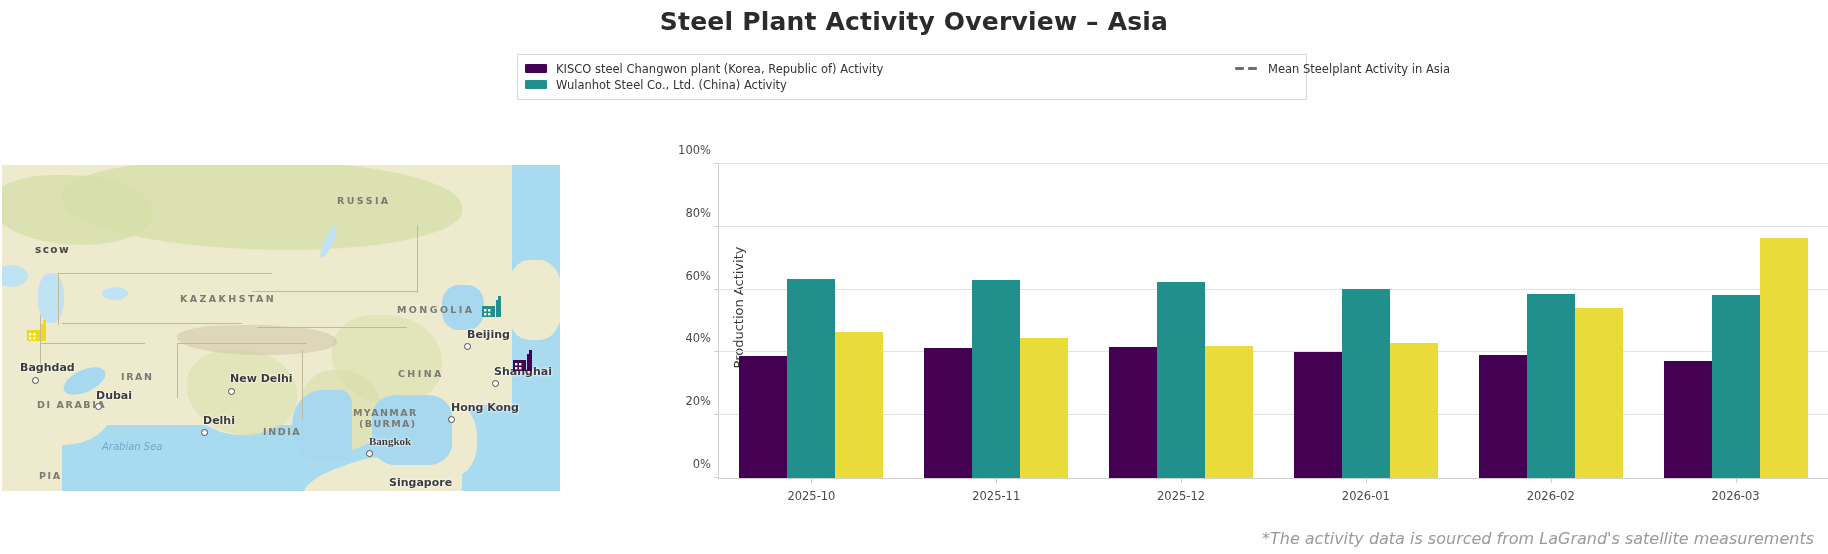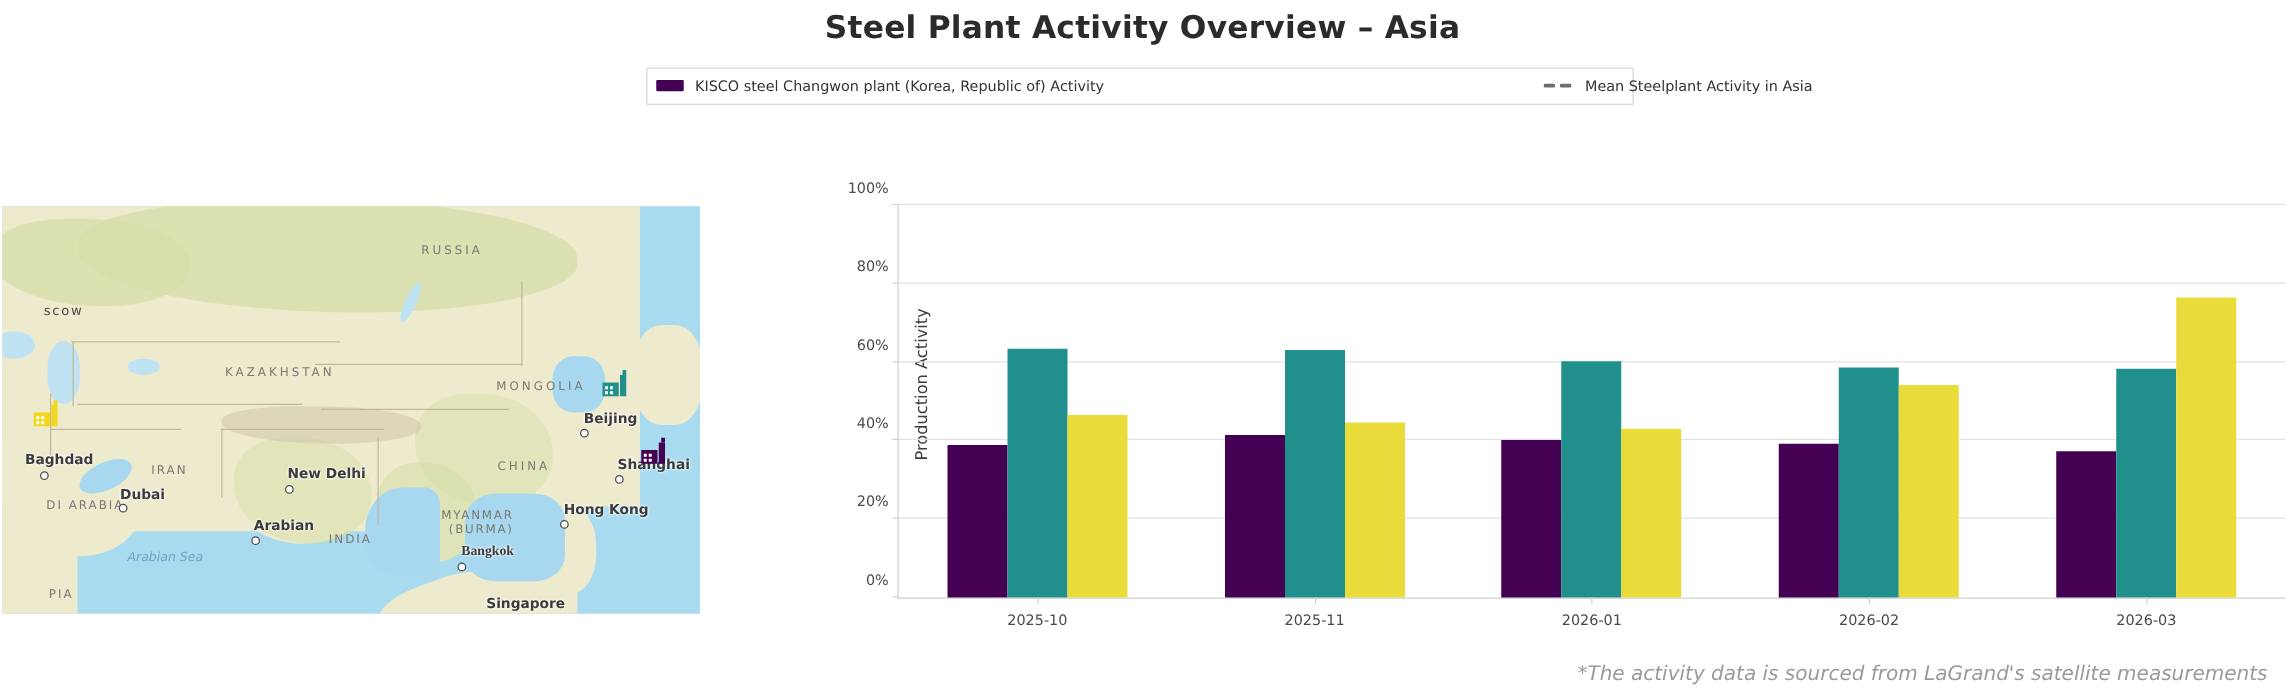--- a/index.html
+++ b/index.html
@@ -35,21 +35,21 @@
   #map-panel{
     position:absolute;left:2px;top:165px;width:558px;height:326px;
     overflow:hidden;background:#cfe6f2;
   }
   .map-canvas{position:absolute;inset:0;}
   .landmass{position:absolute;background:#eeeacd;}
   .veg{position:absolute;background:#d5dda8;opacity:.75;border-radius:40% 55% 45% 60%;}
   .sea{position:absolute;background:#a7d8ef;}
   .sea2{position:absolute;background:#bfe3f3;}
   .border{position:absolute;background:#c3b99a;}
-  .maplabel{position:absolute;font-size:9.5px;color:#7a7a74;letter-spacing:2.4px;font-weight:400;white-space:nowrap;padding-left:39px;}
+  .maplabel{position:absolute;font-size:9.5px;color:#7a7a74;letter-spacing:2.4px;font-weight:700;white-space:nowrap;padding-left:39px;}
   .citylabel{position:absolute;font-size:11px;color:#3b3b3b;font-weight:bold;white-space:nowrap;text-shadow:0 0 2px #fff,0 0 3px #fff;}
   .citydot{position:absolute;width:5px;height:5px;border:1px solid #4a4a4a;border-radius:50%;background:#fff;}
   .sealabel{position:absolute;font-size:10px;color:#6fa8c6;font-style:italic;white-space:nowrap;}
   .plant-icon{position:absolute;width:26px;height:22px;}
 
   
   #chart-panel{position:absolute;left:660px;top:150px;width:1168px;height:360px;}
   #ylabel{
     position:absolute;left:-2px;top:150px;width:160px;
     transform:rotate(-90deg);transform-origin:center;
@@ -79,20 +79,24 @@
 </style>
 </head>
 <body>
 
 <div id="page-title">Steel Plant Activity Overview – Asia</div>
 
 <div id="legend">
   <div class="leg-item w-half">
     <span class="leg-swatch" style="background:#440154"></span>
     <span class="leg-label">KISCO steel Changwon plant (Korea, Republic of) Activity</span>
+  </div>
+  <div class="leg-item w-half">
+    <span class="leg-swatch" style="background:#21908C"></span>
+    <span class="leg-label">Wulanhot Steel Co., Ltd. (China) Activity</span>
   </div>
   <div class="leg-item w-rest" style="position:absolute;left:717px;top:6px;">
     <span class="leg-dash">
         <i class="a"></i>
         <i class="b"></i>
       </span>
     <span class="leg-label">Mean Steelplant Activity in Asia</span>
   </div>
 </div>
 
@@ -160,21 +164,21 @@
     <div class="citydot" style="left:30px;top:212px;"></div>
     <div class="citylabel" style="left:18px;top:196px;">Baghdad</div>
 
     <div class="citydot" style="left:93px;top:238px;"></div>
     <div class="citylabel" style="left:94px;top:224px;">Dubai</div>
 
     <div class="citydot" style="left:226px;top:223px;"></div>
     <div class="citylabel" style="left:228px;top:207px;">New Delhi</div>
 
     <div class="citydot" style="left:199px;top:264px;"></div>
-    <div class="citylabel" style="left:201px;top:249px;">Arabian</div>
+    <div class="citylabel" style="left:201px;top:249px;">Delhi</div>
 
     <div class="citydot" style="left:462px;top:178px;"></div>
     <div class="citylabel" style="left:465px;top:163px;">Beijing</div>
 
     <div class="citydot" style="left:490px;top:215px;"></div>
     <div class="citylabel" style="left:492px;top:200px;">Shanghai</div>
 
     <div class="citydot" style="left:446px;top:251px;"></div>
     <div class="citylabel" style="left:449px;top:236px;">Hong Kong</div>
 
@@ -248,20 +252,27 @@
           <div class="xtick">2025-10</div>
         </div>
         <div class="group">
           <div class="bar" title="KISCO steel Changwon plant (Korea, Republic of) Activity 2025-11: 41.3%" style="height: 41.3%; background: rgb(68, 1, 84);"></div>
           <div class="bar" title="Wulanhot Steel Co., Ltd. (China) Activity 2025-11: 63.2%" style="height: 63.2%; background: rgb(33, 144, 140);"></div>
           <div class="bar" title="Rustavi Metallurgical Plant (Georgia) Activity 2025-11: 44.5%" style="height: 44.5%; background: rgb(232, 219, 58);"></div>
           <div class="xtickmark"></div>
           <div class="xtick">2025-11</div>
         </div>
         <div class="group">
+          <div class="bar" title="KISCO steel Changwon plant (Korea, Republic of) Activity 2025-12: 41.7%" style="height: 41.7%; background: rgb(68, 1, 84);"></div>
+          <div class="bar" title="Wulanhot Steel Co., Ltd. (China) Activity 2025-12: 62.5%" style="height: 62.5%; background: rgb(33, 144, 140);"></div>
+          <div class="bar" title="Rustavi Metallurgical Plant (Georgia) Activity 2025-12: 42.2%" style="height: 42.2%; background: rgb(232, 219, 58);"></div>
+          <div class="xtickmark"></div>
+          <div class="xtick">2025-12</div>
+        </div>
+        <div class="group">
           <div class="bar" title="KISCO steel Changwon plant (Korea, Republic of) Activity 2026-01: 40.2%" style="height: 40.2%; background: rgb(68, 1, 84);"></div>
           <div class="bar" title="Wulanhot Steel Co., Ltd. (China) Activity 2026-01: 60.3%" style="height: 60.3%; background: rgb(33, 144, 140);"></div>
           <div class="bar" title="Rustavi Metallurgical Plant (Georgia) Activity 2026-01: 43%" style="height: 43%; background: rgb(232, 219, 58);"></div>
           <div class="xtickmark"></div>
           <div class="xtick">2026-01</div>
         </div>
         <div class="group">
           <div class="bar" title="KISCO steel Changwon plant (Korea, Republic of) Activity 2026-02: 39.1%" style="height: 39.1%; background: rgb(68, 1, 84);"></div>
           <div class="bar" title="Wulanhot Steel Co., Ltd. (China) Activity 2026-02: 58.5%" style="height: 58.5%; background: rgb(33, 144, 140);"></div>
           <div class="bar" title="Rustavi Metallurgical Plant (Georgia) Activity 2026-02: 54.2%" style="height: 54.2%; background: rgb(232, 219, 58);"></div>

